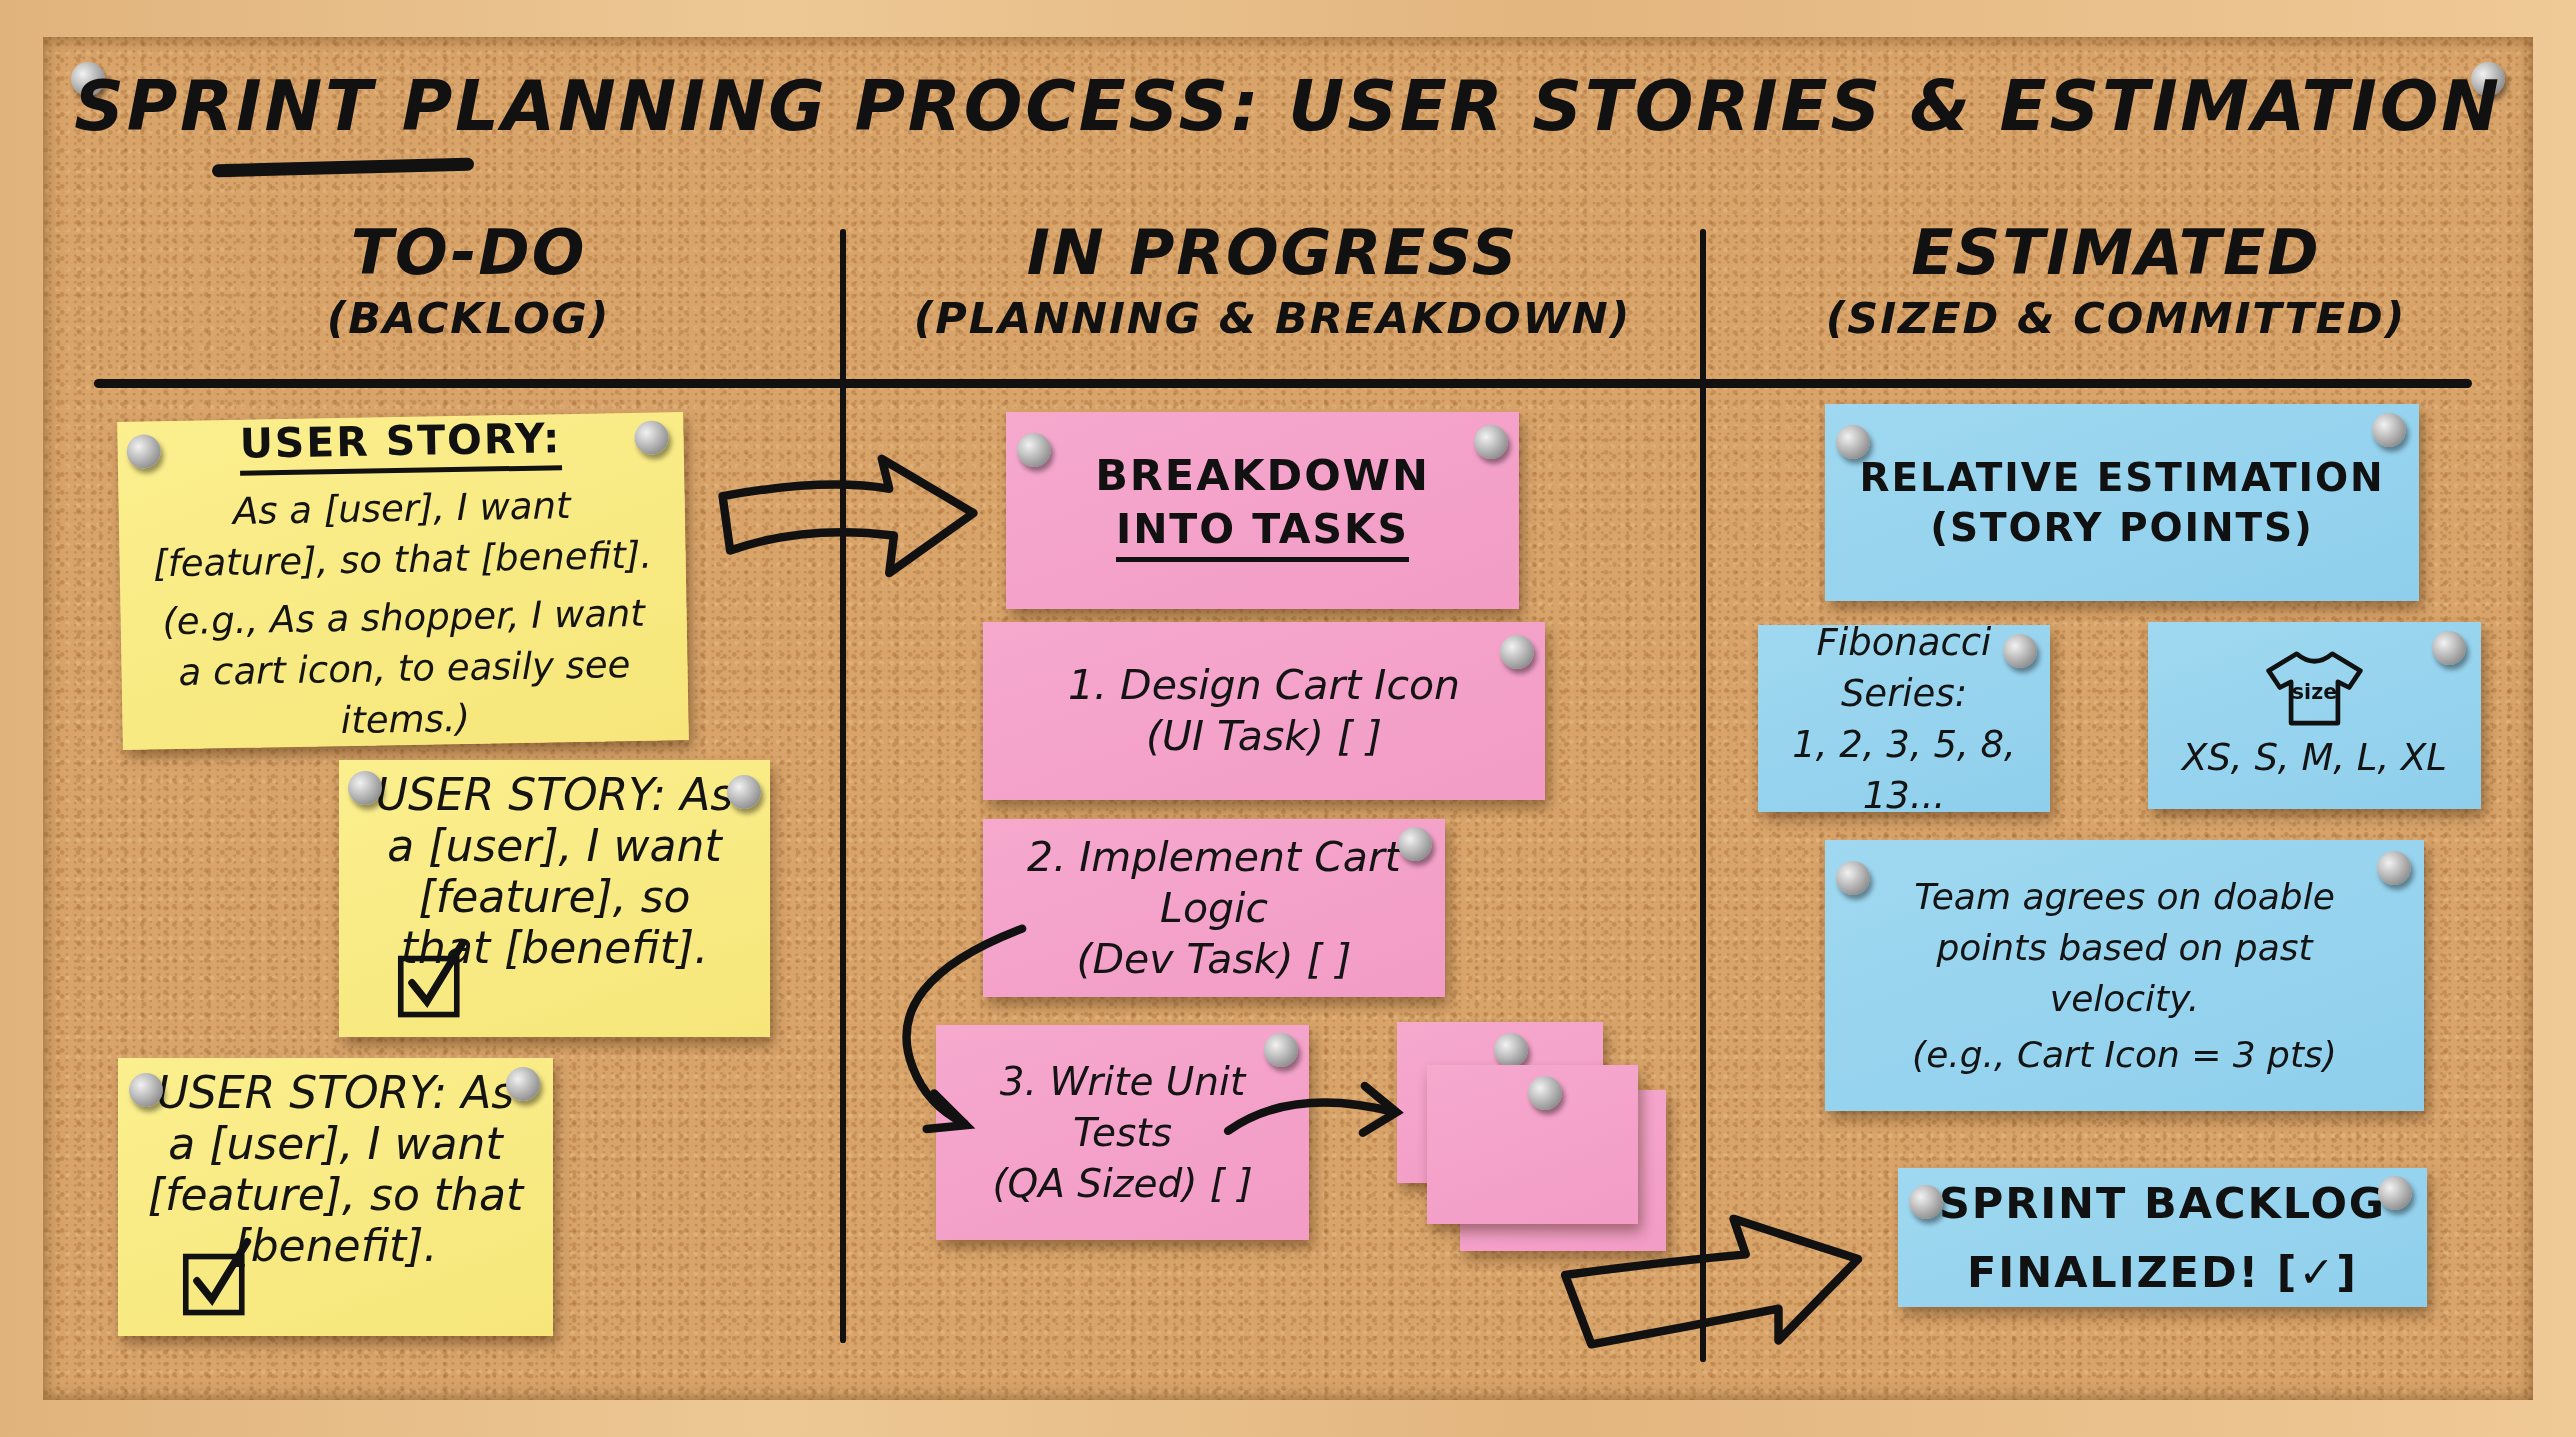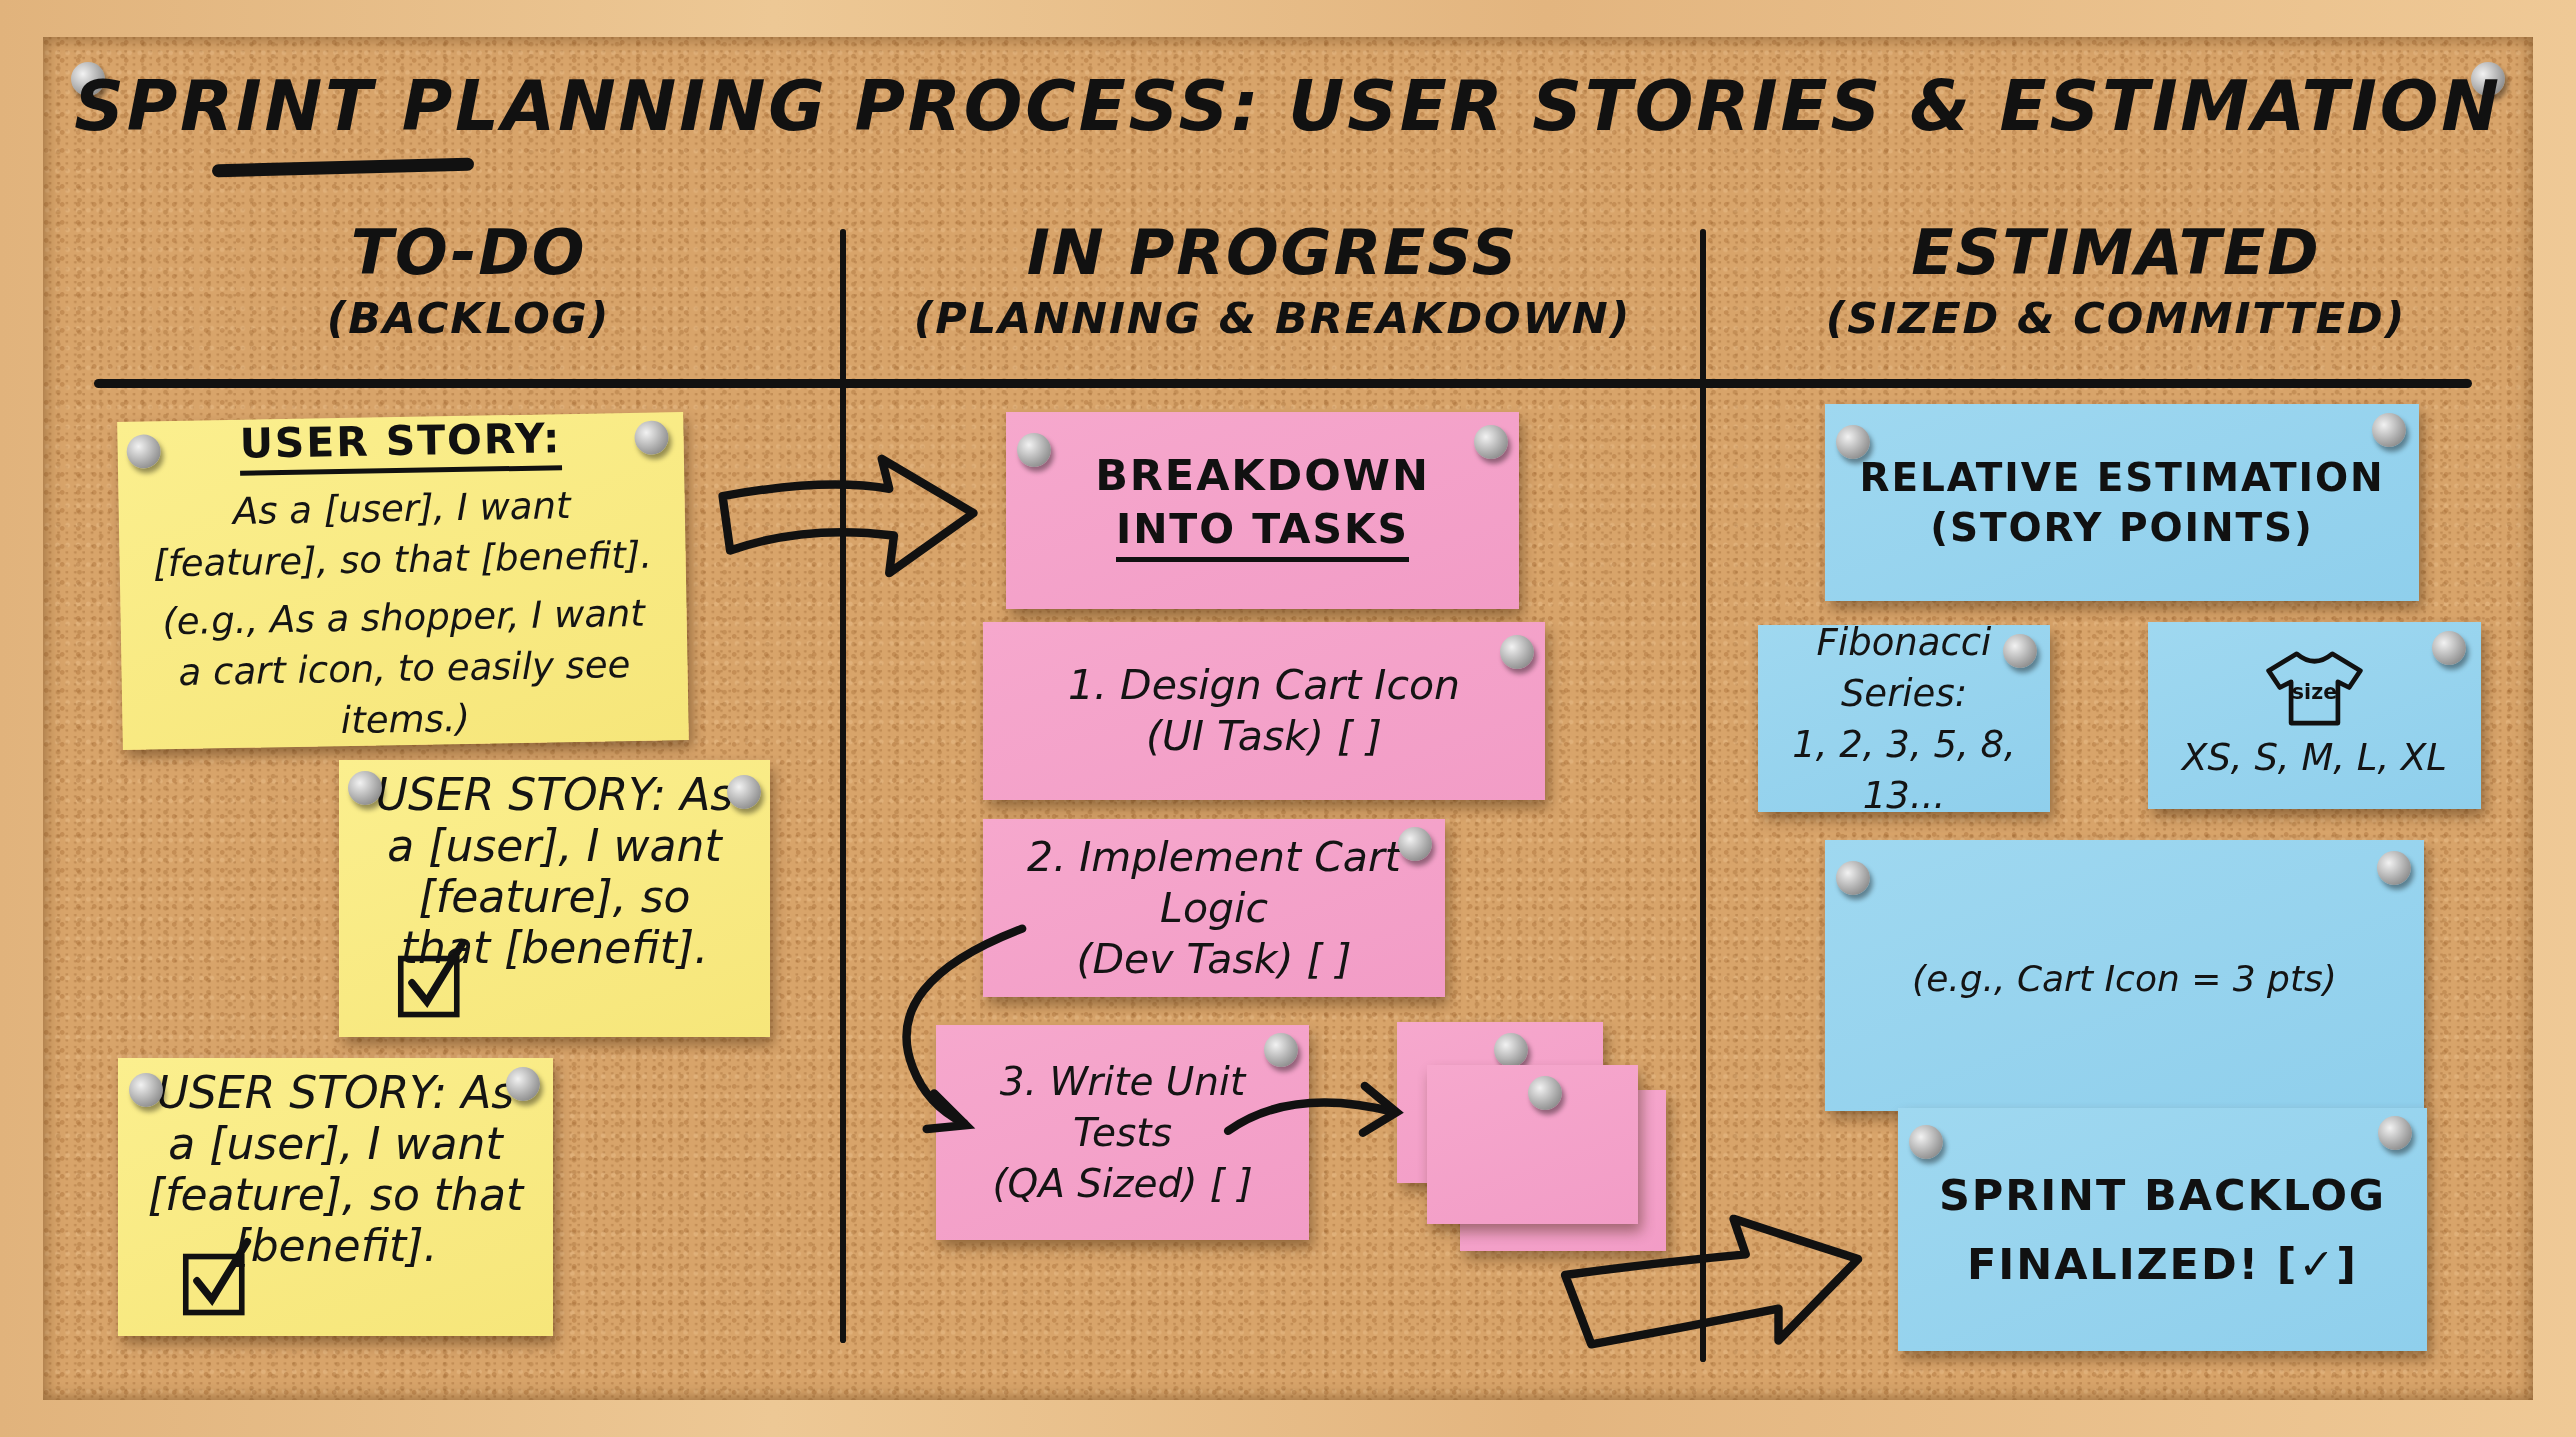--- a/index.html
+++ b/index.html
@@ -170,24 +170,25 @@
       <path d="M36 6 Q55 22 74 6 L104 24 L92 42 L80 36 L80 80 L30 80 L30 36 L18 42 L6 24 Z" fill="none" stroke="#111" stroke-width="5" stroke-linejoin="round"></path>
     </svg>
     <span style="position:absolute;left:0;right:0;top:32px;font-size:20.6px;font-weight:bold;color:#111;">size</span>
   </div>
   <div class="txt script" style="font-size:37px;margin-top:5.6px;">XS, S, M, L, XL</div>
 </div>
 
 <div class="note blue" style="left:1825px;top:840px;width:599px;height:271px;">
   <div class="pin" style="left:11.2px;top:20.6px;"></div>
   <div class="pin" style="right:13px;top:11.2px;"></div>
+  <div class="txt script" style="font-size:36px;padding:0 19px;">Team agrees on doable points based on past velocity.</div>
   <div class="txt script" style="font-size:36px;margin-top:5.6px;">(e.g., Cart Icon = 3 pts)</div>
 </div>
 
-<div class="note blue" style="left:1898px;top:1108px;width:529px;height:243px;gap:12px;">
+<div class="note blue" style="left:1898px;top:1168px;width:529px;height:139px;gap:12px;">
   <div class="pin" style="left:11.2px;top:17px;"></div>
   <div class="pin" style="right:15px;top:7.5px;"></div>
   <div class="hand" style="font-size:43px;">Sprint Backlog</div>
   <div class="hand" style="font-size:43px;margin-top:7.5px;">Finalized! [✓]</div>
 </div>
 
 <svg class="arrows" viewBox="0 0 2752 1536">
   <g>
     <path d="M772 530 Q880 510 950 522 L942 490 L1040 548 L950 612 L955 572 Q860 560 780 588 Z" fill="none" stroke="#111" stroke-width="9" stroke-linejoin="round"></path>
   </g>

